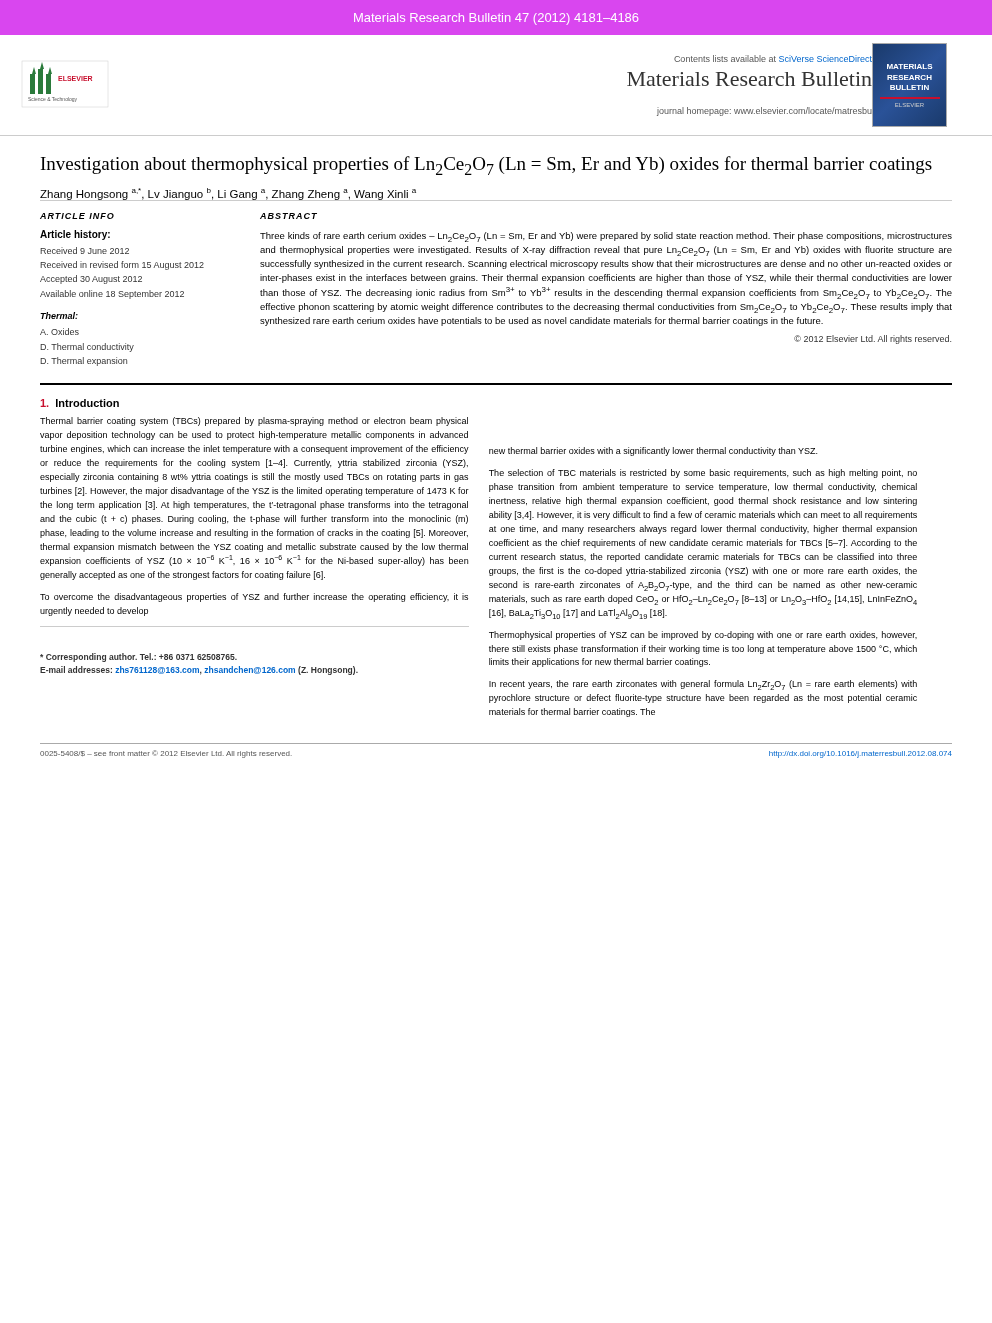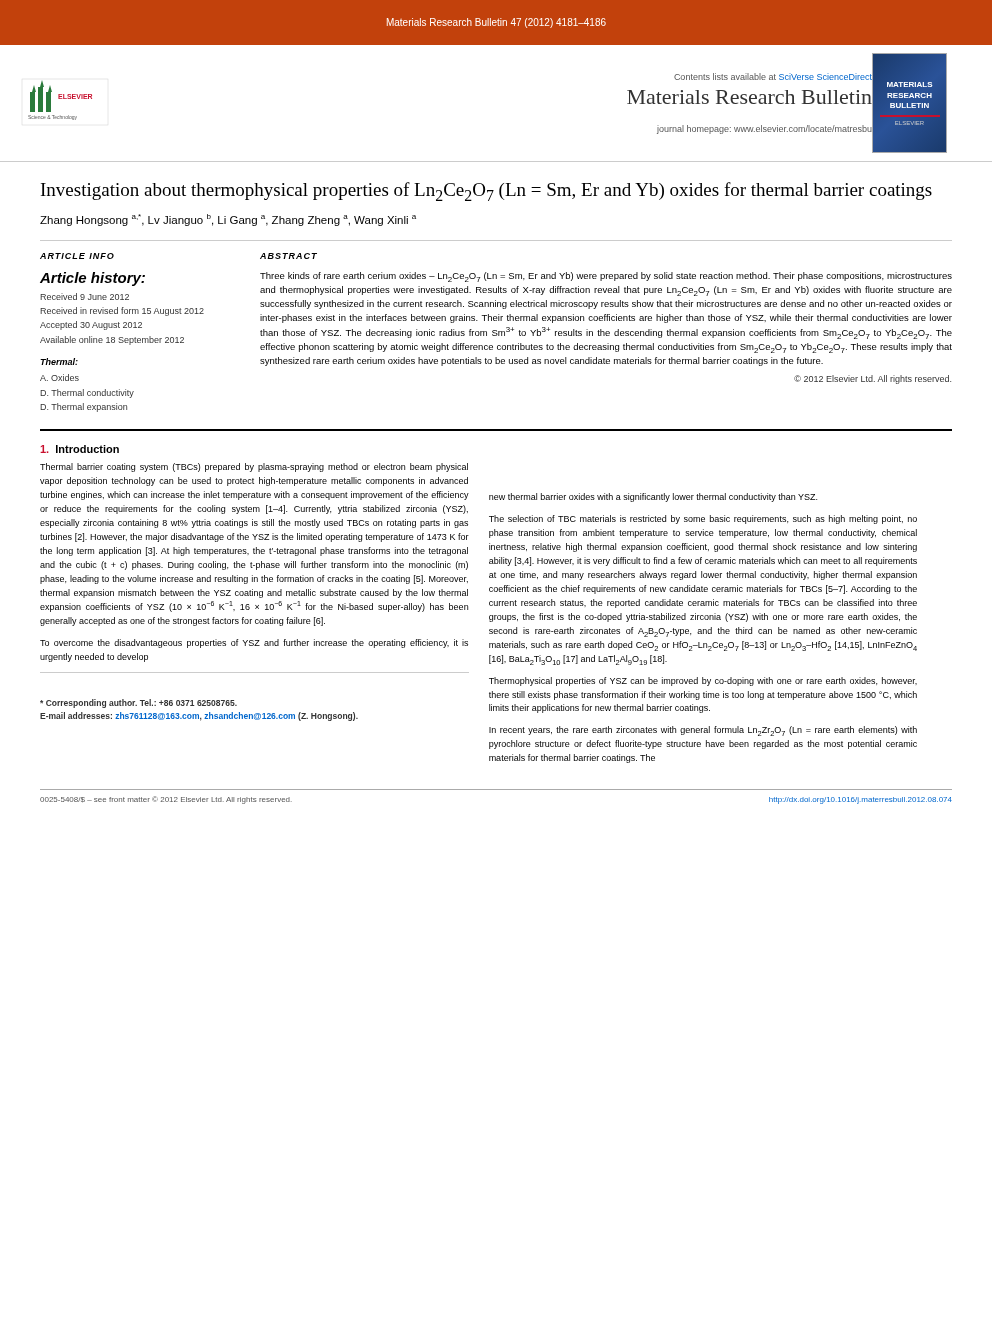--- a/index.html
+++ b/index.html
@@ -7,25 +7,25 @@
       font-family: Arial, sans-serif;
       background: #fff;
       width: 992px;
       min-height: 1323px;
       font-size: 11px;
       color: #000;
     }
 
     
     .top-bar {
-      background: #c2410c;
+      background: #d946ef;
       color: #fff;
       text-align: center;
-      padding: 17px 0;
-      font-size: 10px;
+      padding: 10px 0;
+      font-size: 13px;
     }
 
     
     .journal-header {
       display: flex;
       align-items: center;
       padding: 8px 20px;
       border-bottom: 1px solid #ccc;
     }
     .journal-header-left {
@@ -50,21 +50,21 @@
     .journal-homepage {
       font-size: 9px;
       color: #555;
     }
     .journal-header-right {
       width: 100px;
       text-align: right;
     }
     .journal-cover {
       width: 75px;
-      height: 100px;
+      height: 84px;
       background: linear-gradient(135deg, #1a3a6b 0%, #2a5298 50%, #1a3a6b 100%);
       border: 1px solid #aaa;
       display: flex;
       flex-direction: column;
       align-items: center;
       justify-content: center;
       font-size: 7px;
       color: #fff;
       text-align: center;
       padding: 3px;
@@ -80,21 +80,21 @@
       font-size: 19px;
       font-family: Georgia, serif;
       line-height: 1.4;
       margin-bottom: 10px;
       color: #000;
     }
 
     
     .authors {
       font-size: 11.5px;
-      margin-bottom: 14px;
+      margin-bottom: 0;
       color: #000;
     }
     .authors sup { font-size: 8px; }
 
     
     .affiliations {
       font-size: 9.5px;
       color: #333;
       margin-bottom: 12px;
       line-height: 1.5;
@@ -116,22 +116,21 @@
     }
     .article-info h3 {
       font-size: 9px;
       text-transform: uppercase;
       letter-spacing: 1px;
       margin-bottom: 8px;
       color: #000;
       font-style: italic;
     }
     .article-info h4 {
-      font-size: 15px;
-      font-style: italic;
+      font-size: 10px;
       margin-bottom: 4px;
     }
     .article-info p {
       font-size: 9px;
       line-height: 1.6;
       color: #333;
     }
     .keywords-section { margin-top: 10px; }
     .keywords-section h4 { font-style: italic; font-size: 9px; margin-bottom: 4px; }
     .keywords-section p { font-size: 9px; line-height: 1.6; }

